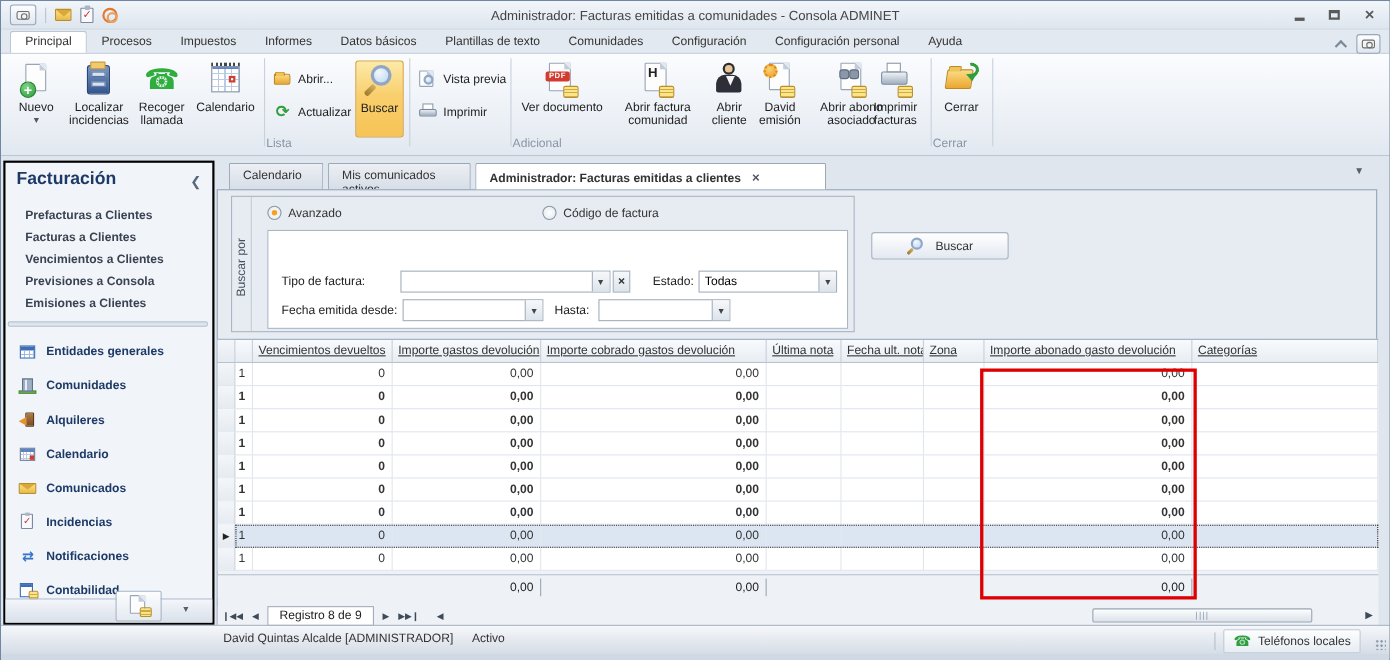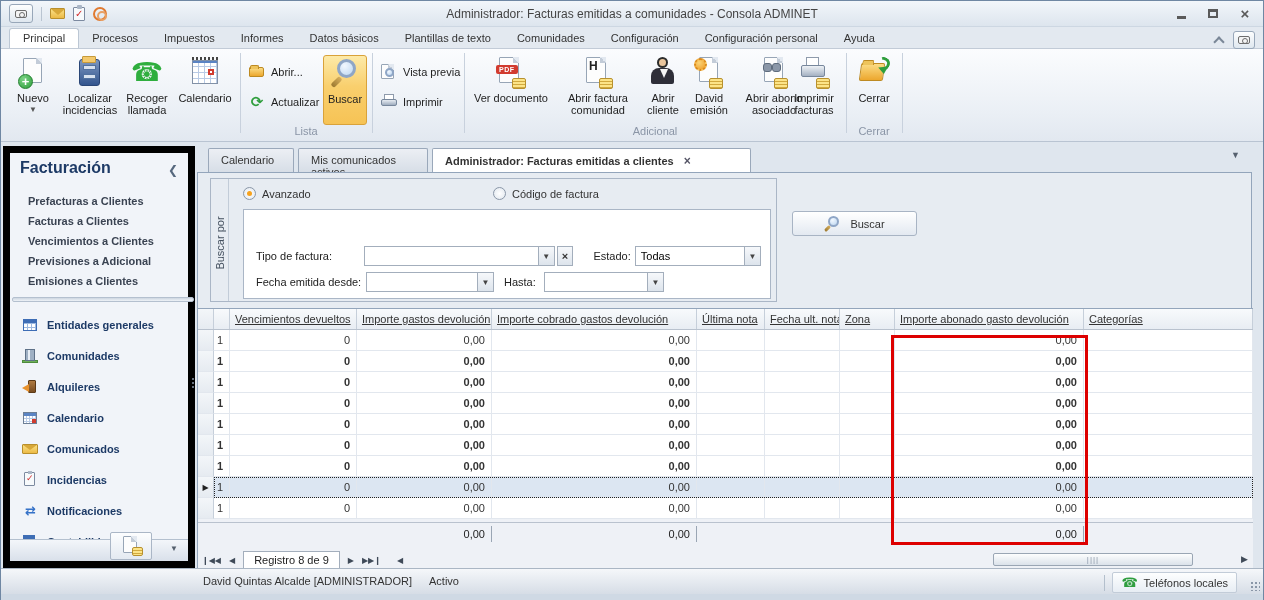--- a/index.html
+++ b/index.html
@@ -40,21 +40,21 @@
   .rtab.active { background:#fff; border:1px solid #bcc7d4; border-bottom:none; border-radius:3px 3px 0 0; }
   .ribbon-corner { position:absolute; right:8px; top:30px; display:flex; gap:10px; align-items:center; }
   .chev-up { width:8px; height:8px; border-left:2px solid #7a8797; border-top:2px solid #7a8797; transform:rotate(45deg); margin-top:4px;}
   .mini-logo-btn { width:22px; height:18px; border:1px solid #98a7b9; border-radius:3px; background:linear-gradient(#fdfefe,#dfe7ef); display:flex; align-items:center; justify-content:center; }
 
   
   .ribbon { position:absolute; left:0; top:48px; width:100%; height:93px;
             background:linear-gradient(#fbfcfe,#eaeff5 70%,#e2e8f0); border-bottom:1px solid #b9c4d2; }
   .rgroup { position:absolute; top:2px; height:88px; }
   .rgsep { position:absolute; top:4px; width:1px; height:80px; background:#c8d1dd; }
-  .gcaption { position:absolute; bottom:2px; left:0; right:0; text-align:center; color:#8a95a6; font-size:11px; }
+  .gcaption { position:absolute; bottom:2px; left:0; right:0; text-align:left; color:#8a95a6; font-size:11px; }
   .bigbtn { position:absolute; top:4px; height:66px; display:flex; flex-direction:column; align-items:center; padding-top:2px; border-radius:3px; }
   .bigbtn .lbl { text-align:center; line-height:12px; margin-top:3px; color:#1e1e1e; }
   .bigbtn.hl { background:linear-gradient(#fdeaa8,#f9cf6d 45%,#f6c355); border:1px solid #d9a23a; }
   .smallbtn { position:absolute; height:22px; display:flex; align-items:center; gap:5px; color:#1e1e1e; }
   .drop { font-size:8px; color:#555; margin-top:1px; }
 
   
   .i32 { width:34px; height:32px; position:relative; flex:0 0 auto; }
   .doc { position:absolute; background:#fdfdfd; border:1px solid #97a5b6; border-radius:1px; }
   .doc:before { content:""; position:absolute; right:-1px; top:-1px; width:6px; height:6px;
@@ -118,21 +118,21 @@
   .ic-closefolder .f { position:absolute; left:3px; top:6px; width:24px; height:18px; border-radius:2px;
        background:linear-gradient(#fbdc85,#eca72e); border:1px solid #bd8a22; transform:skewX(-8deg); }
   .ic-closefolder .f:before { content:""; position:absolute; left:0; top:-4px; width:10px; height:4px; background:#eec45c; border:1px solid #bd8a22; border-bottom:none; border-radius:2px 2px 0 0;}
   .ic-closefolder .arr { position:absolute; right:1px; top:0px; width:13px; height:13px; border:3px solid #2f9e3d;
        border-left-color:transparent; border-bottom-color:transparent; border-radius:50%; transform:rotate(30deg); }
   .ic-closefolder .arr:before { content:""; position:absolute; right:-5px; top:6px; border-left:5px solid transparent; border-right:5px solid transparent; border-top:7px solid #2f9e3d; transform:rotate(-35deg); }
 
   
   .main { position:absolute; left:0; top:141px; width:100%; height:426px; background:#dfe6ee; }
 
-  .sidebar { position:absolute; left:2px; top:4px; width:192px; bottom:0; background:#f1f4f9; border:7px solid #000000; }
+  .sidebar { position:absolute; left:2px; top:4px; width:192px; bottom:0; background:#f1f4f9; border:2px solid #000000; }
   .sb-title { position:absolute; left:10px; top:6px; font-size:16px; font-weight:bold; color:#1d3a66; }
   .sb-collapse { position:absolute; right:10px; top:10px; color:#56687e; font-size:12px; }
   .sb-links { position:absolute; left:0; top:38px; width:100%;font-weight:bold; }
   .sb-link { padding:4px 0 4px 18px; color:#3a4352; }
   .sb-divider { position:absolute; left:2px; top:144px; width:182px; height:5px; background:linear-gradient(#cdd6e1,#eef2f7); border:1px solid #b4c0cf; border-radius:2px;}
   .sb-groups { position:absolute; left:0; top:156px; width:100%; }
   .sb-group { height:31px; display:flex; align-items:center; gap:8px; padding-left:12px; font-weight:bold; color:#1d3a66; }
   .sb-handle { position:absolute; right:-6px; top:225px; display:flex; flex-direction:column; gap:2px; }
   .sb-handle i { width:2px; height:2px; background:#8a97a8; border-radius:50%; }
   .sb-bottom { position:absolute; left:0; bottom:0; width:100%; height:22px; background:linear-gradient(#f3f6fa,#d9e0ea);
@@ -441,21 +441,21 @@
 
   <div class="main">
 
     <div class="sidebar">
       <div class="sb-title">Facturación</div>
       <div class="sb-collapse">❮</div>
       <div class="sb-links" id="sb-links">
           <div class="sb-link">Prefacturas a Clientes</div>
           <div class="sb-link">Facturas a Clientes</div>
           <div class="sb-link">Vencimientos a Clientes</div>
-          <div class="sb-link">Previsiones a Adicional</div>
+          <div class="sb-link">Previsiones a Consola</div>
           <div class="sb-link">Emisiones a Clientes</div>
         </div>
       <div class="sb-divider"></div>
       <div class="sb-groups" id="sb-groups">
           <div class="sb-group">
             <span class="s16 ic-table16">
               <span class="t"></span>
             </span>
             <span>Entidades generales</span>
           </div>

